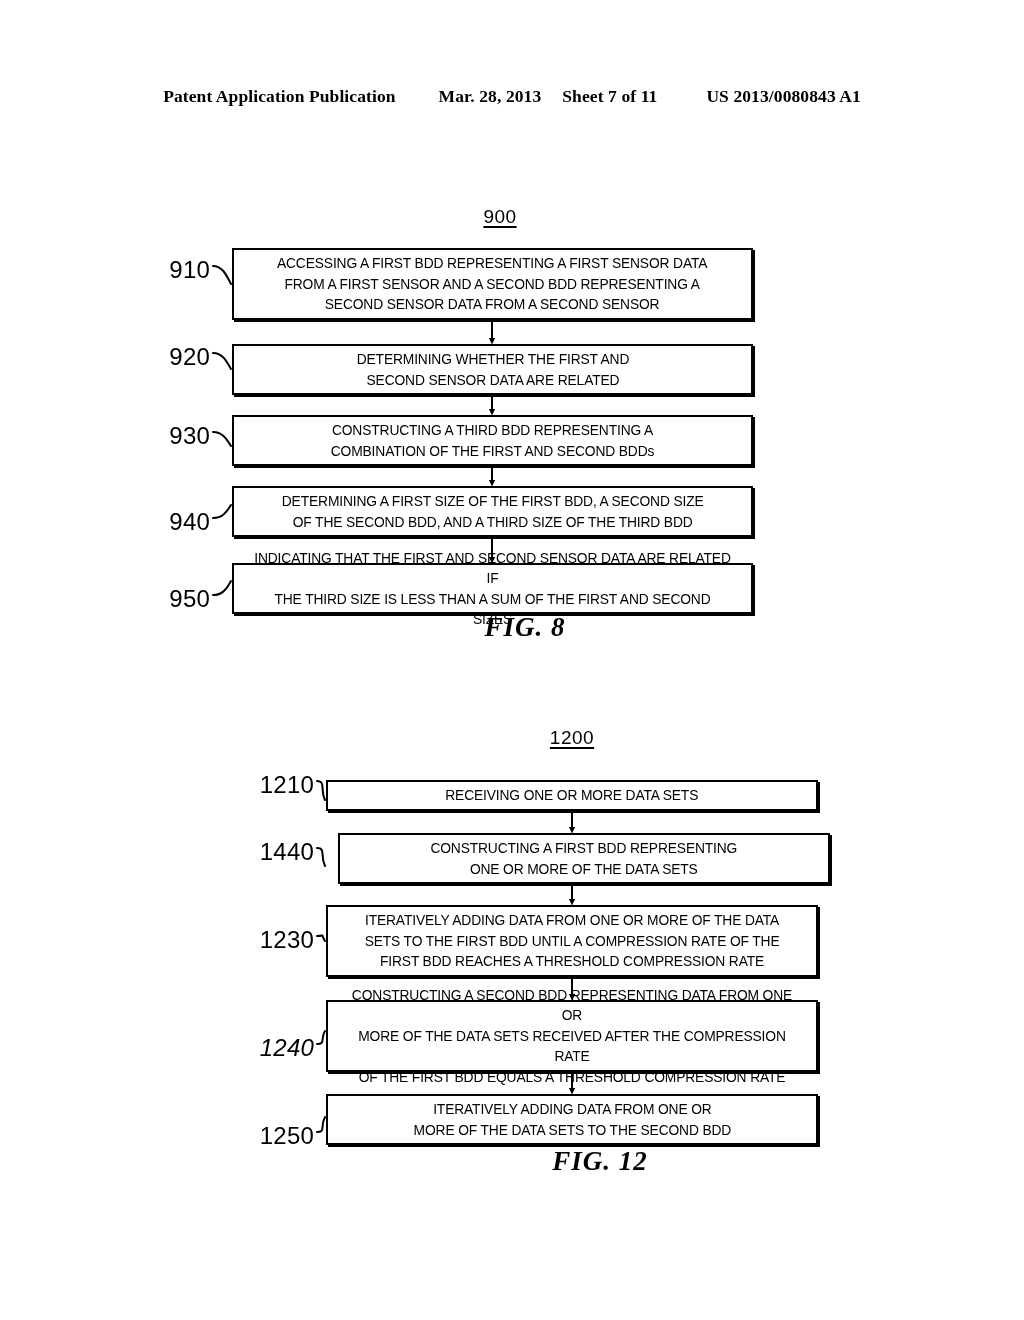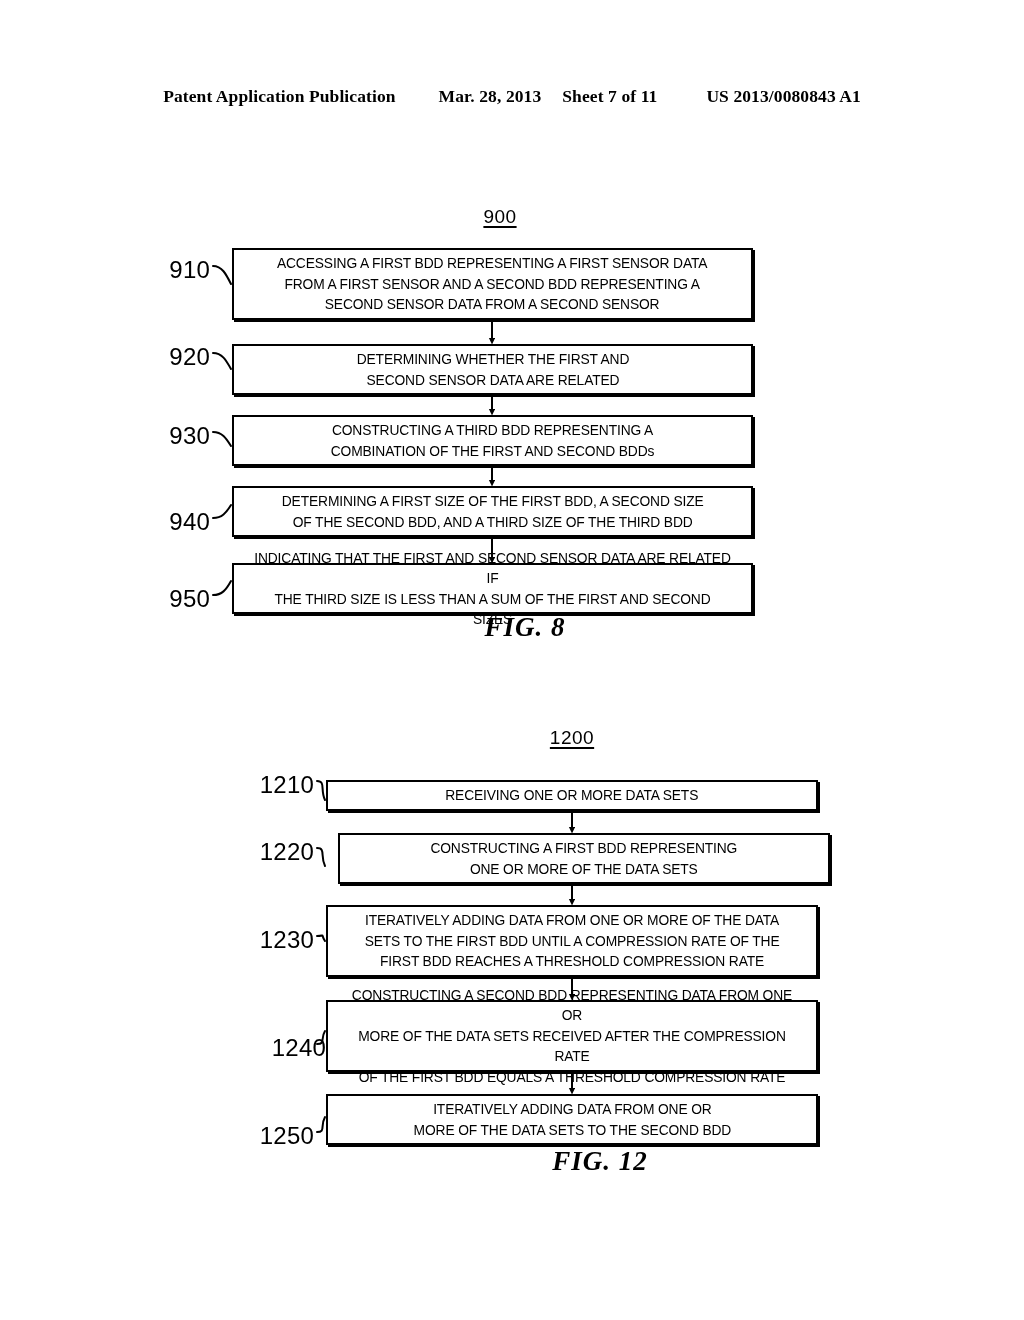--- a/index.html
+++ b/index.html
@@ -154,34 +154,34 @@
 
 <div class="figure">
 
   <div class="fig-number" style="left:527px; top:727px; width:90px; text-align:center;">1200</div>
 
   <div class="refnum" style="left:248px; top:771px; width:66px;">1210</div>
   <div class="flowbox" style="left:326px; top:780px; width:492px; height:31px;">
     <span class="btext">RECEIVING ONE OR MORE DATA SETS</span>
   </div>
 
-  <div class="refnum" style="left:248px; top:838px; width:66px;">1220</div>
+  <div class="refnum" style="left:248px; top:838px; width:66px;">1440</div>
   <div class="flowbox" style="left:338px; top:833px; width:492px; height:51px;">
     <span class="btext">CONSTRUCTING A FIRST BDD REPRESENTING
 ONE OR MORE OF THE DATA SETS</span>
   </div>
 
   <div class="refnum" style="left:248px; top:926px; width:66px;">1230</div>
   <div class="flowbox" style="left:326px; top:905px; width:492px; height:72px;">
     <span class="btext">ITERATIVELY ADDING DATA FROM ONE OR MORE OF THE DATA
 SETS TO THE FIRST BDD UNTIL A COMPRESSION RATE OF THE
 FIRST BDD REACHES A THRESHOLD COMPRESSION RATE</span>
   </div>
 
-  <div class="refnum" style="left:260px; top:1034px; width:66px;">1240</div>
+  <div class="refnum" style="left:248px; top:1034px; width:66px;font-style:italic;">1240</div>
   <div class="flowbox" style="left:326px; top:1000px; width:492px; height:72px;">
     <span class="btext">CONSTRUCTING A SECOND BDD REPRESENTING DATA FROM ONE OR
 MORE OF THE DATA SETS RECEIVED AFTER THE COMPRESSION RATE
 OF THE FIRST BDD EQUALS A THRESHOLD COMPRESSION RATE</span>
   </div>
 
   <div class="refnum" style="left:248px; top:1122px; width:66px;">1250</div>
   <div class="flowbox" style="left:326px; top:1094px; width:492px; height:51px;">
     <span class="btext">ITERATIVELY ADDING DATA FROM ONE OR
 MORE OF THE DATA SETS TO THE SECOND BDD</span>

